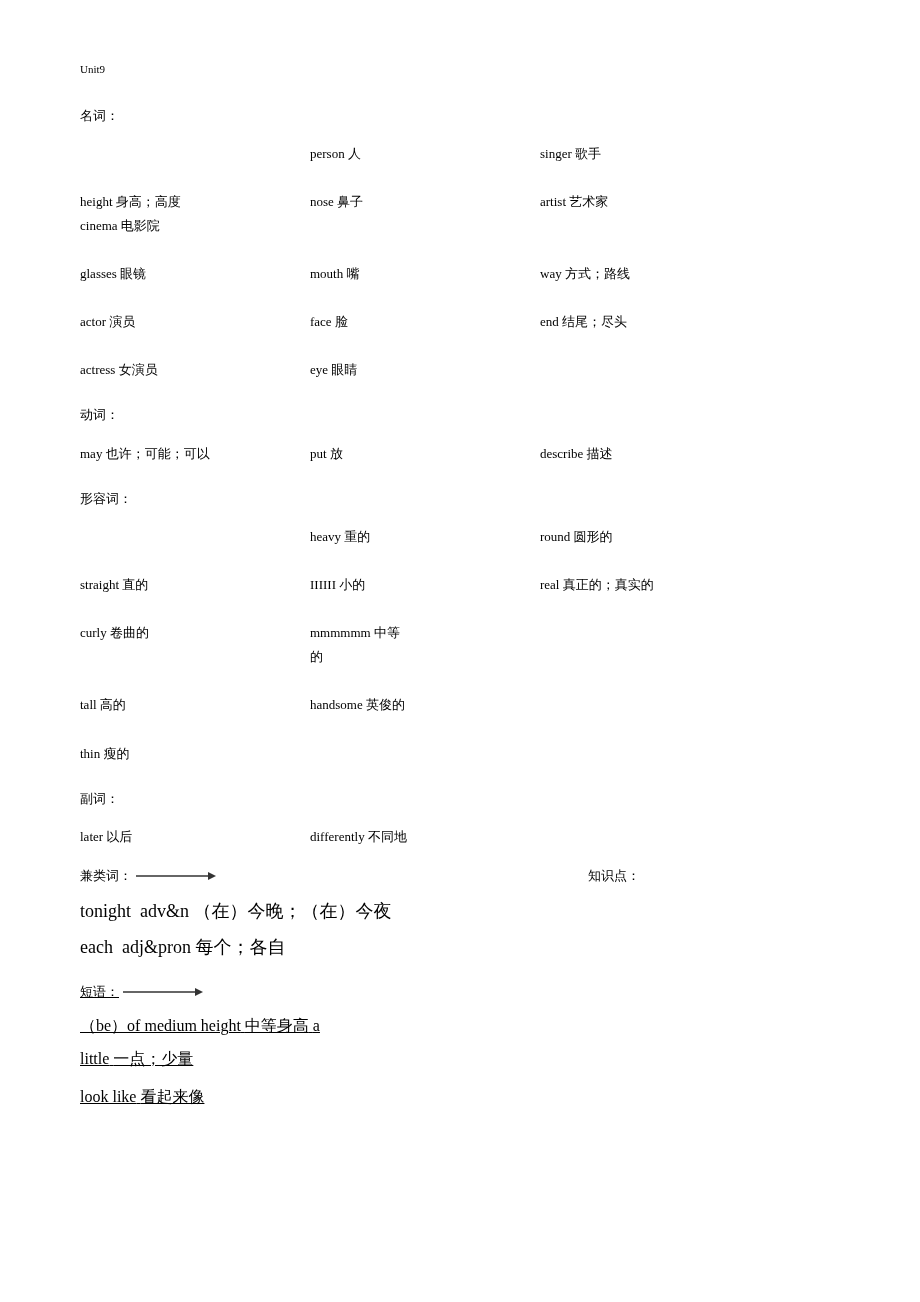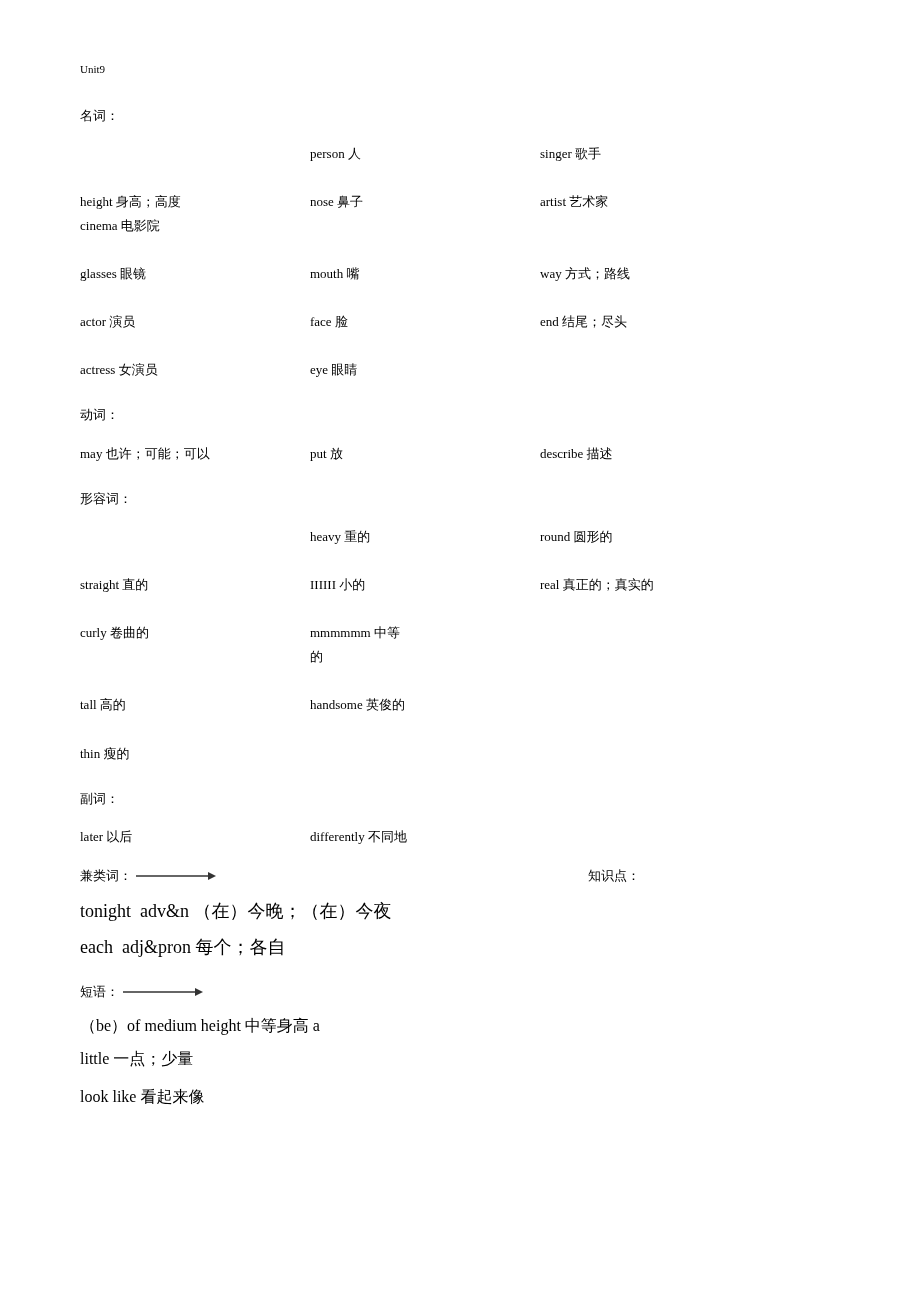--- a/index.html
+++ b/index.html
@@ -160,21 +160,21 @@
       <span>（在）今晚；（在）今夜</span>
     </div>
     <div class="row-flex">
       <span>each</span>&nbsp;&nbsp;
       <span>adj&amp;pron</span>&nbsp;
       <span>每个；各自</span>
     </div>
   </div>
 </div>
 
-<div style="margin-top:16px;">
+<div style="margin-top:16px;text-decoration:underline;">
   <div style="display:flex; align-items:center; margin-bottom:8px;">
     <span class="section-header" style="margin:0;">短语：</span>
     <span class="arrow-line">
       <svg viewBox="0 0 80 14" xmlns="http://www.w3.org/2000/svg">
         <line x1="0" y1="7" x2="72" y2="7" stroke="#333" stroke-width="1.5"></line>
         <polygon points="72,3 80,7 72,11" fill="#333"></polygon>
       </svg>
     </span>
   </div>
 

